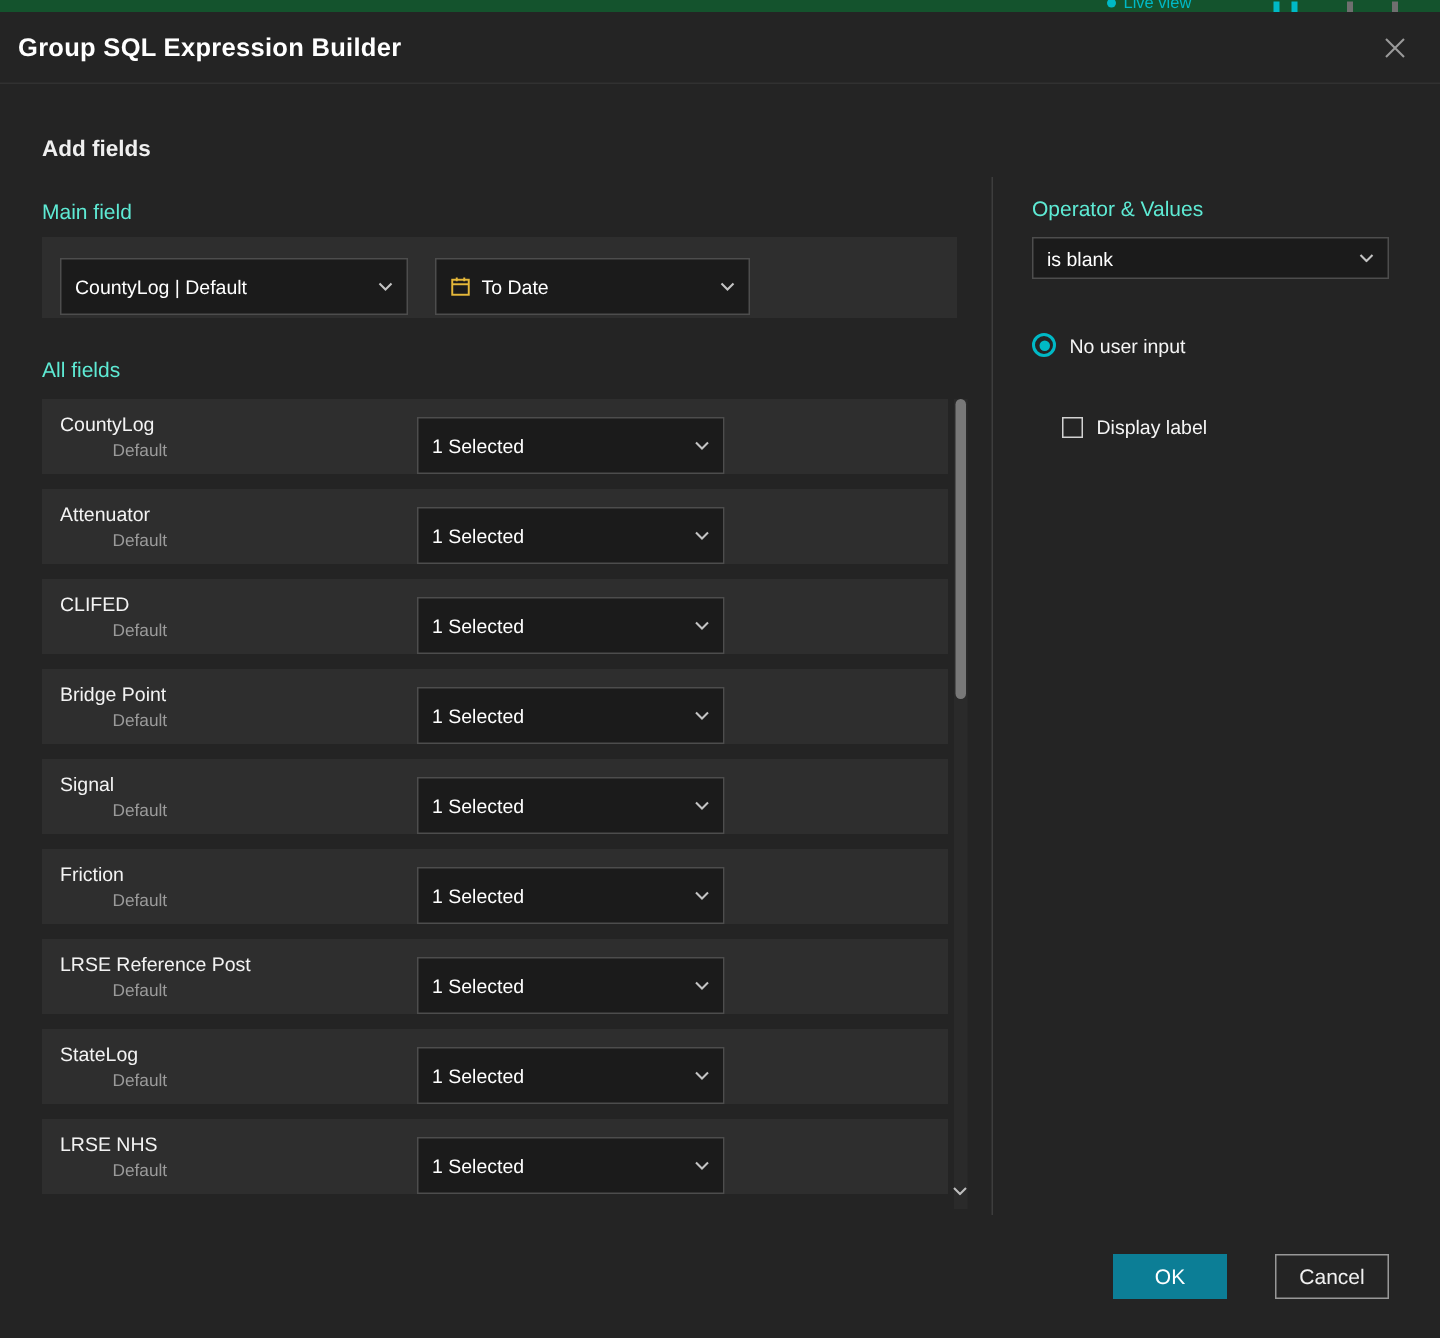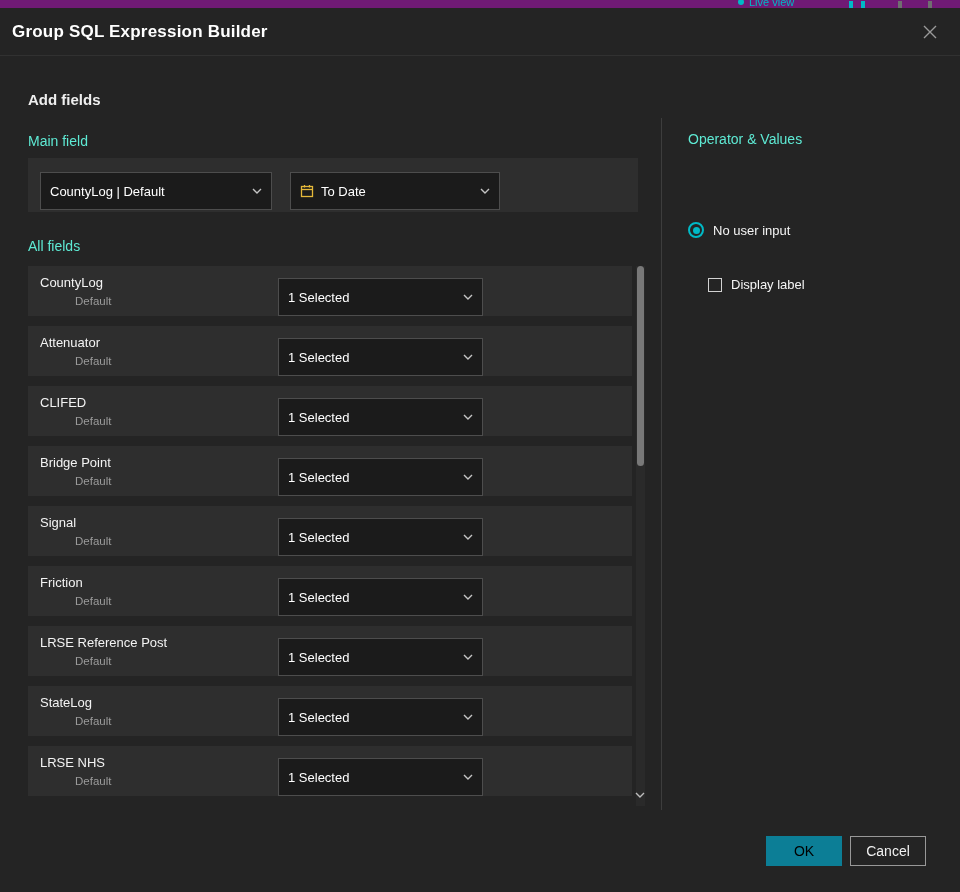--- a/index.html
+++ b/index.html
@@ -8,21 +8,21 @@
     background:#121212;
     font-family:"Liberation Sans", sans-serif;
     color:#fff;
     position:relative;
     overflow:hidden;
   }
 
   
   .app-bar {
     position:absolute; top:0; left:0; width:960px; height:8px;
-    background:#701a75; overflow:hidden;
+    background:#14532d; overflow:hidden;
   }
   .live-view {
     position:absolute; left:738px; top:-4px;
     font-size:11px; color:var(--accent,#00b9c6);
     display:flex; align-items:center; gap:5px; white-space:nowrap;
   }
   .live-dot { width:6px; height:6px; border-radius:50%; background:var(--accent,#00b9c6); }
   .appbar-ico { position:absolute; top:1px; width:4px; height:10px; background:var(--accent,#00b9c6); }
   .appbar-ico.gray { background:#6f6f6f; }
 
@@ -129,21 +129,21 @@
     width:14px; height:14px; border:1.5px solid #d2d2d2; background:transparent;
   }
   .ctl-label { font-size:13px; color:#f5f5f5; }
 
   
   .btn {
     position:absolute; top:828px; width:76px; height:30px;
     display:flex; align-items:center; justify-content:center;
     font-size:14px; cursor:pointer;
   }
-  .btn-ok { left:766px; background:var(--ok-button,#0c7e96); color:#000000; }
+  .btn-ok { left:742px; background:var(--ok-button,#0c7e96); color:#ffffff; }
   .btn-cancel { left:850px; background:transparent; border:1px solid #989898; color:#f0f0f0; }
 </style>
 </head>
 <body>
 
 <div class="app-bar">
   <div class="live-view">
     <span class="live-dot"></span>
     <span>Live view</span>
   </div>
@@ -324,20 +324,28 @@
       <svg width="10" height="6" viewBox="0 0 10 6">
           <path d="M1 1 L5 5 L9 1" stroke="#bdbdbd" stroke-width="1.4" fill="none"></path>
         </svg>
     </div>
   </div>
 
   <div class="v-divider"></div>
 
   <div class="group-label operator-label">Operator &amp; Values</div>
 
+  <div class="dropdown dd-operator">
+    <span class="dd-label">is blank</span>
+    <span class="chev">
+      <svg width="10" height="6" viewBox="0 0 10 6">
+          <path d="M1 1 L5 5 L9 1" stroke="#c4c4c4" stroke-width="1.4" fill="none"></path>
+        </svg>
+    </span>
+  </div>
 
   <div class="radio-row">
     <span class="radio">
         <span class="dot"></span>
       </span>
     <span class="ctl-label">No user input</span>
   </div>
 
   <div class="check-row">
     <span class="checkbox"></span>

